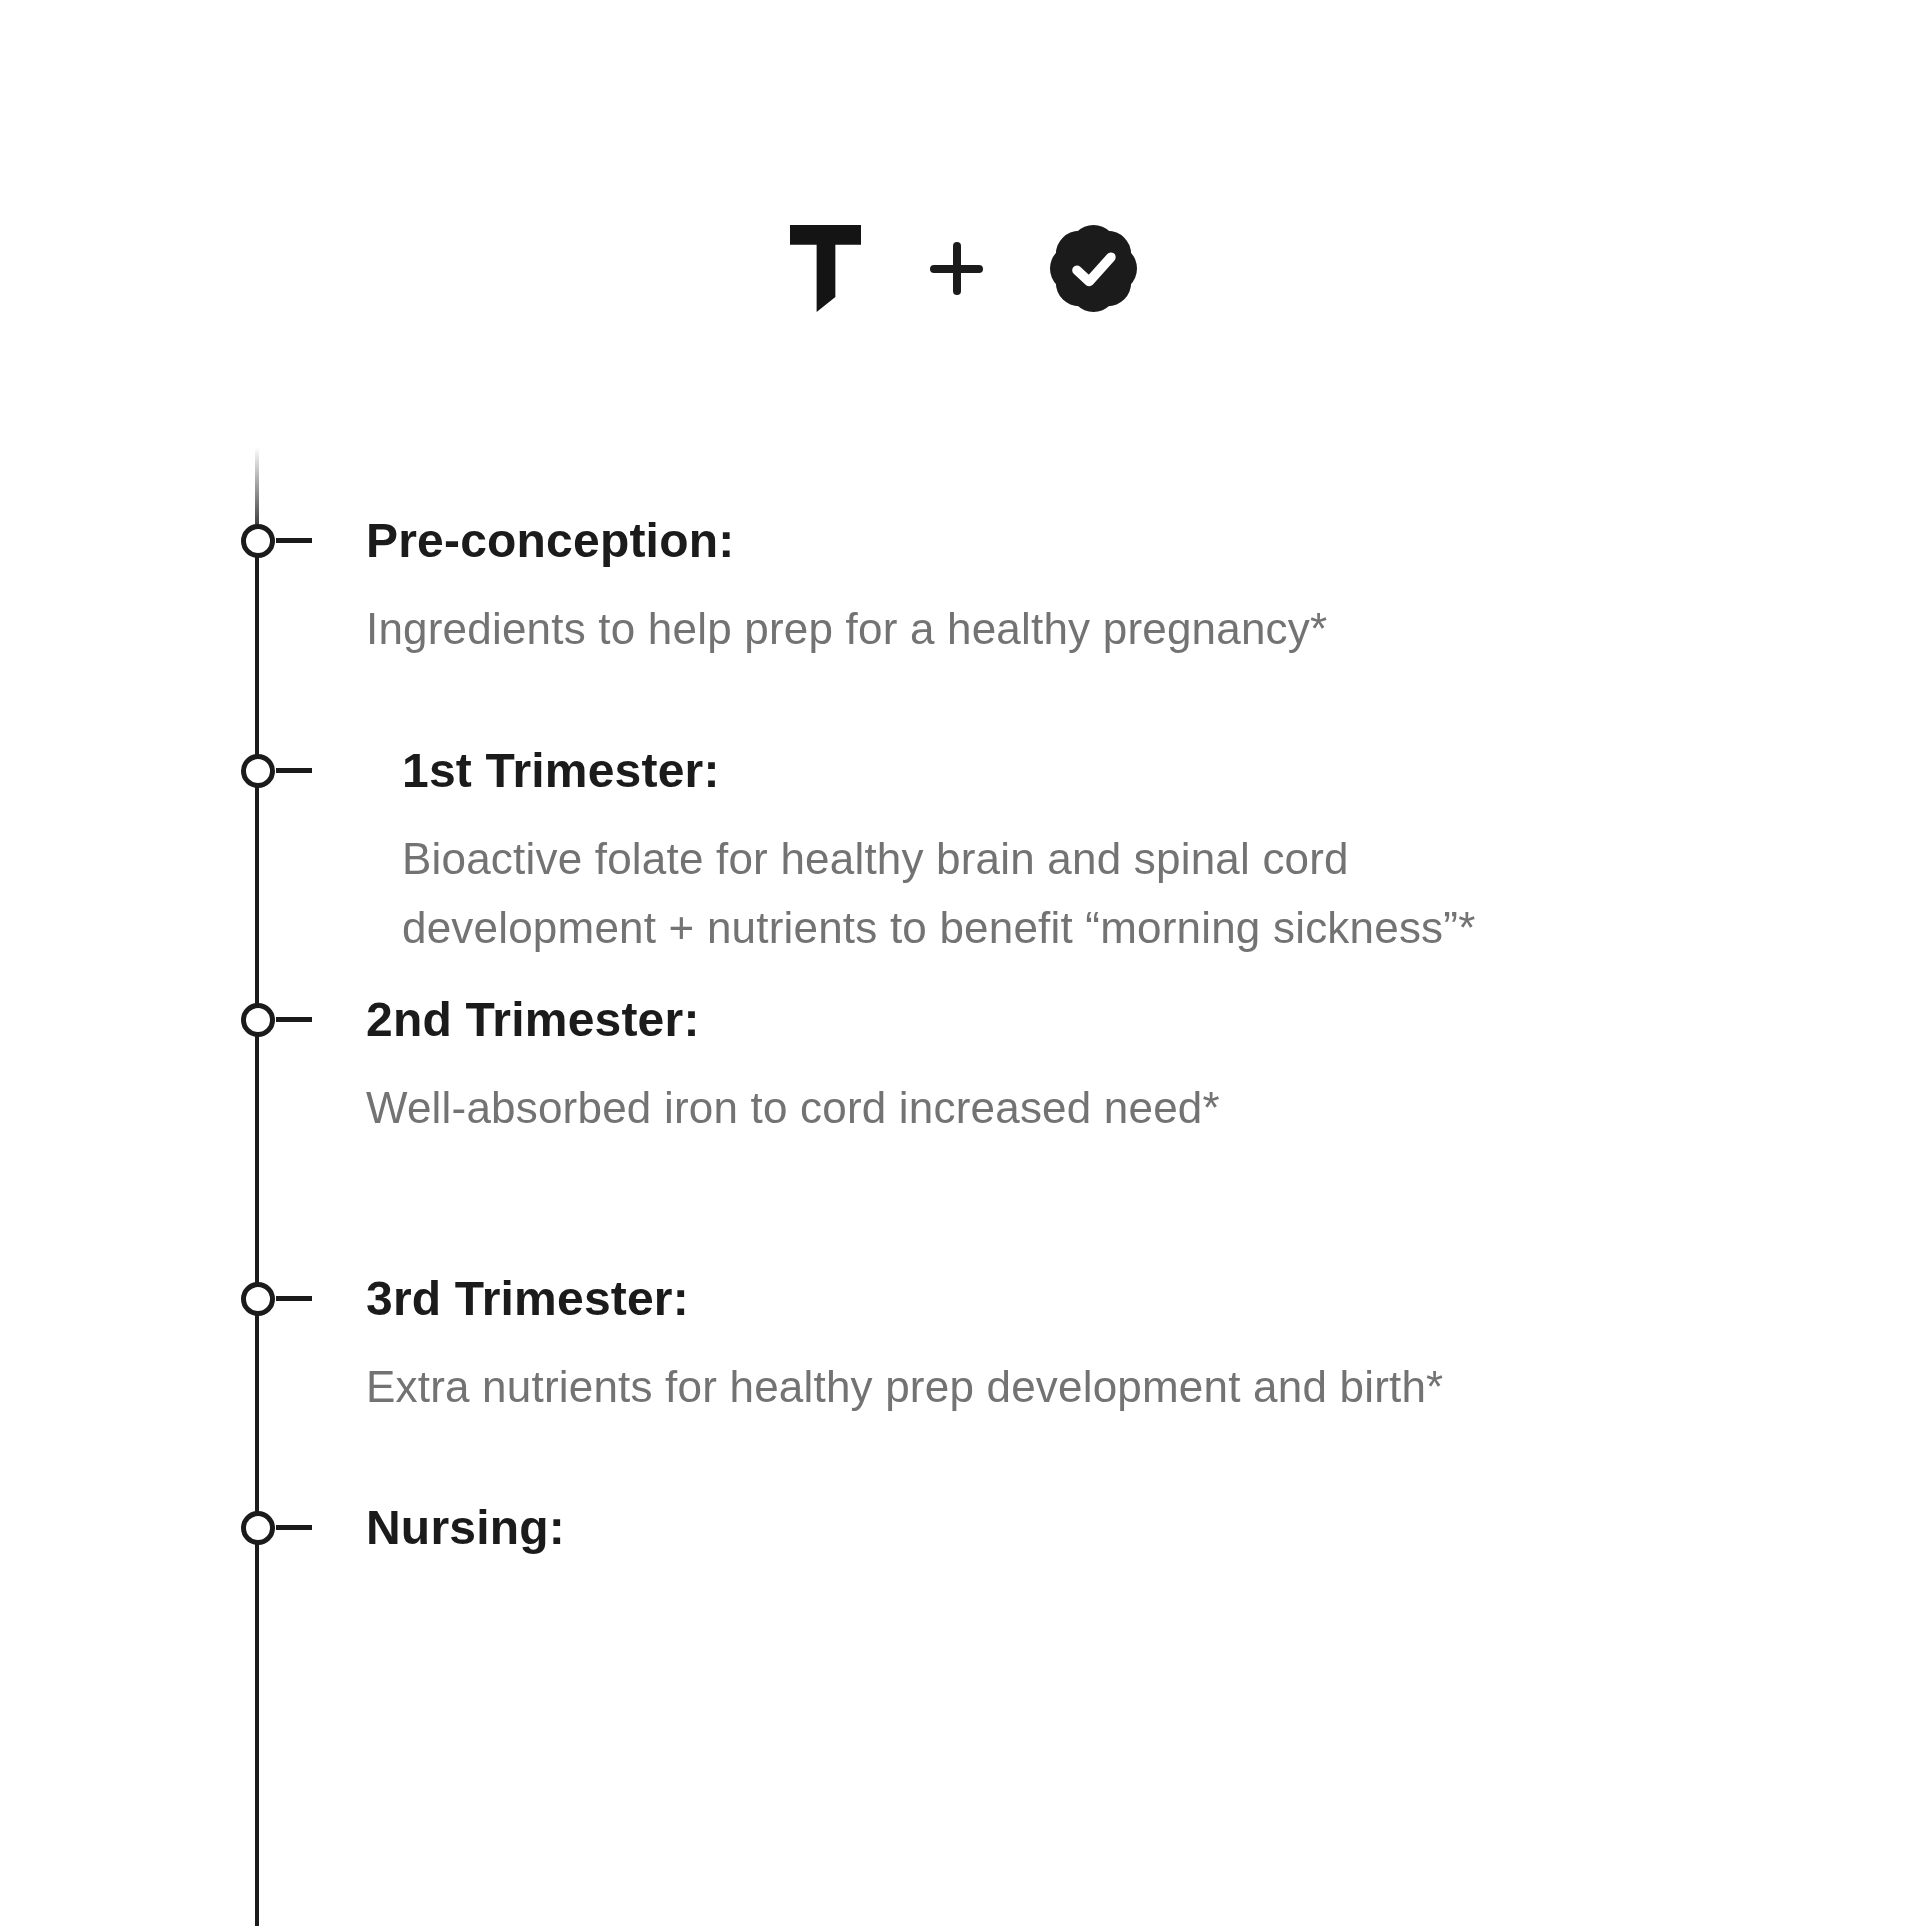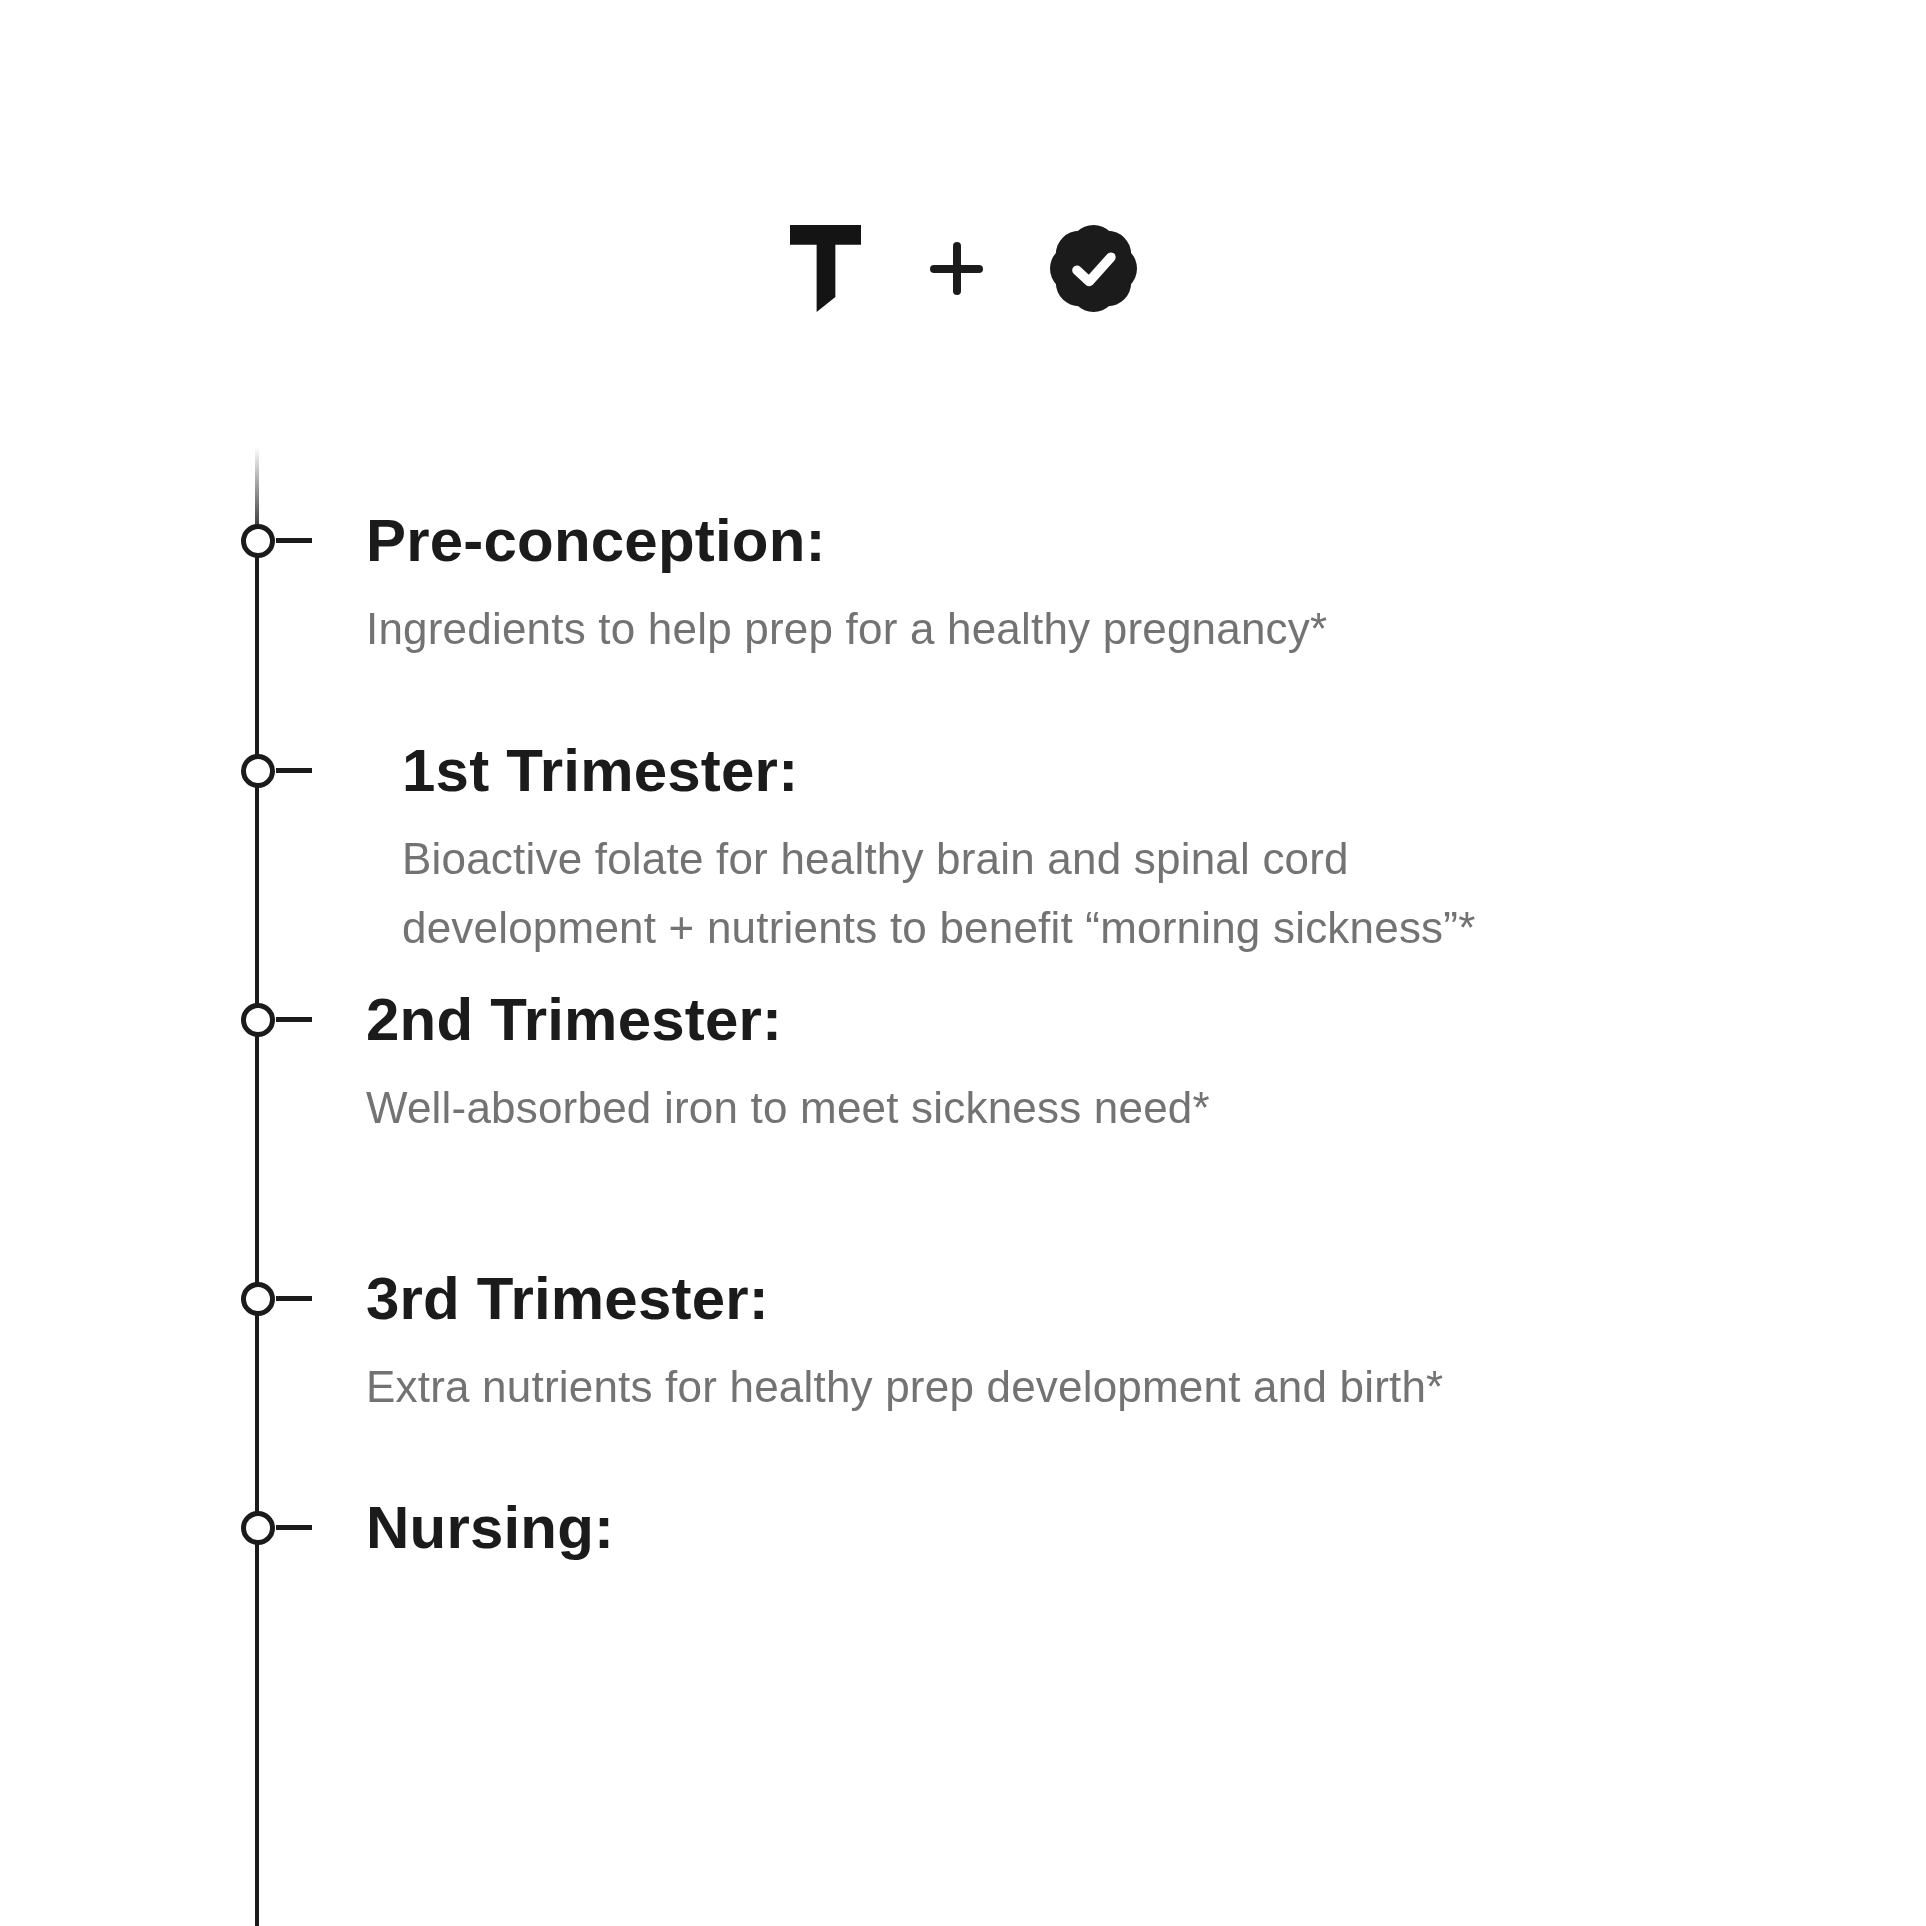--- a/index.html
+++ b/index.html
@@ -93,21 +93,21 @@
     background: #1b1b1b;
     z-index: 1;
   }
 
   .content {
     margin-left: 366px;
     margin-right: 119px;
   }
   .heading {
     margin: 0;
-    font-size: 60px;
+    font-size: 48px;
     font-weight: 700;
     line-height: 59px;
     letter-spacing: 0.2px;
     color: #1b1b1b;
   }
   .body-text {
     margin: 24px 0 0 0;
     font-size: 44px;
     font-weight: 400;
     line-height: 69px;
@@ -163,21 +163,21 @@
     <p class="body-text">Bioactive folate for healthy brain and spinal cord
 development + nutrients to benefit “morning sickness”*</p>
   </div>
 </div>
 
 <div class="item item-3">
   <span class="node-circle"></span>
   <span class="node-tick"></span>
   <div class="content">
     <h3 class="heading">2nd Trimester:</h3>
-    <p class="body-text">Well-absorbed iron to meet sickness need*</p>
+    <p class="body-text">Well-absorbed iron to cord increased need*</p>
   </div>
 </div>
 
 <div class="item item-4">
   <span class="node-circle"></span>
   <span class="node-tick"></span>
   <div class="content">
     <h3 class="heading">3rd Trimester:</h3>
     <p class="body-text">Extra nutrients for healthy prep development and birth*</p>
   </div>

